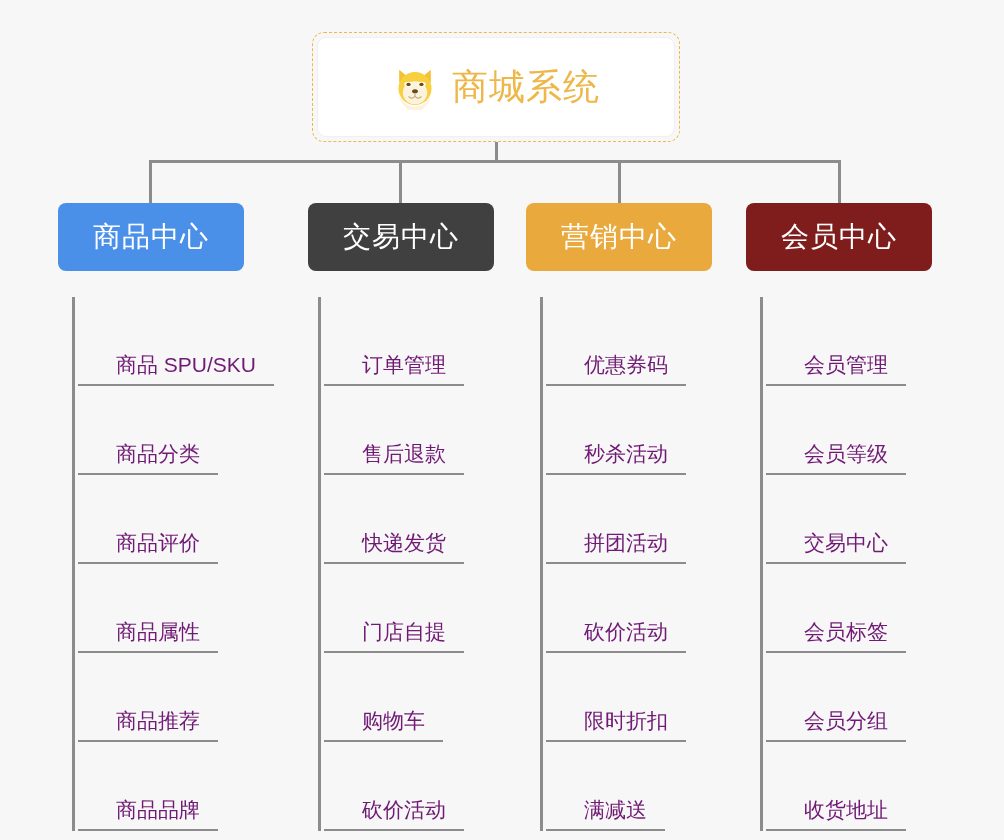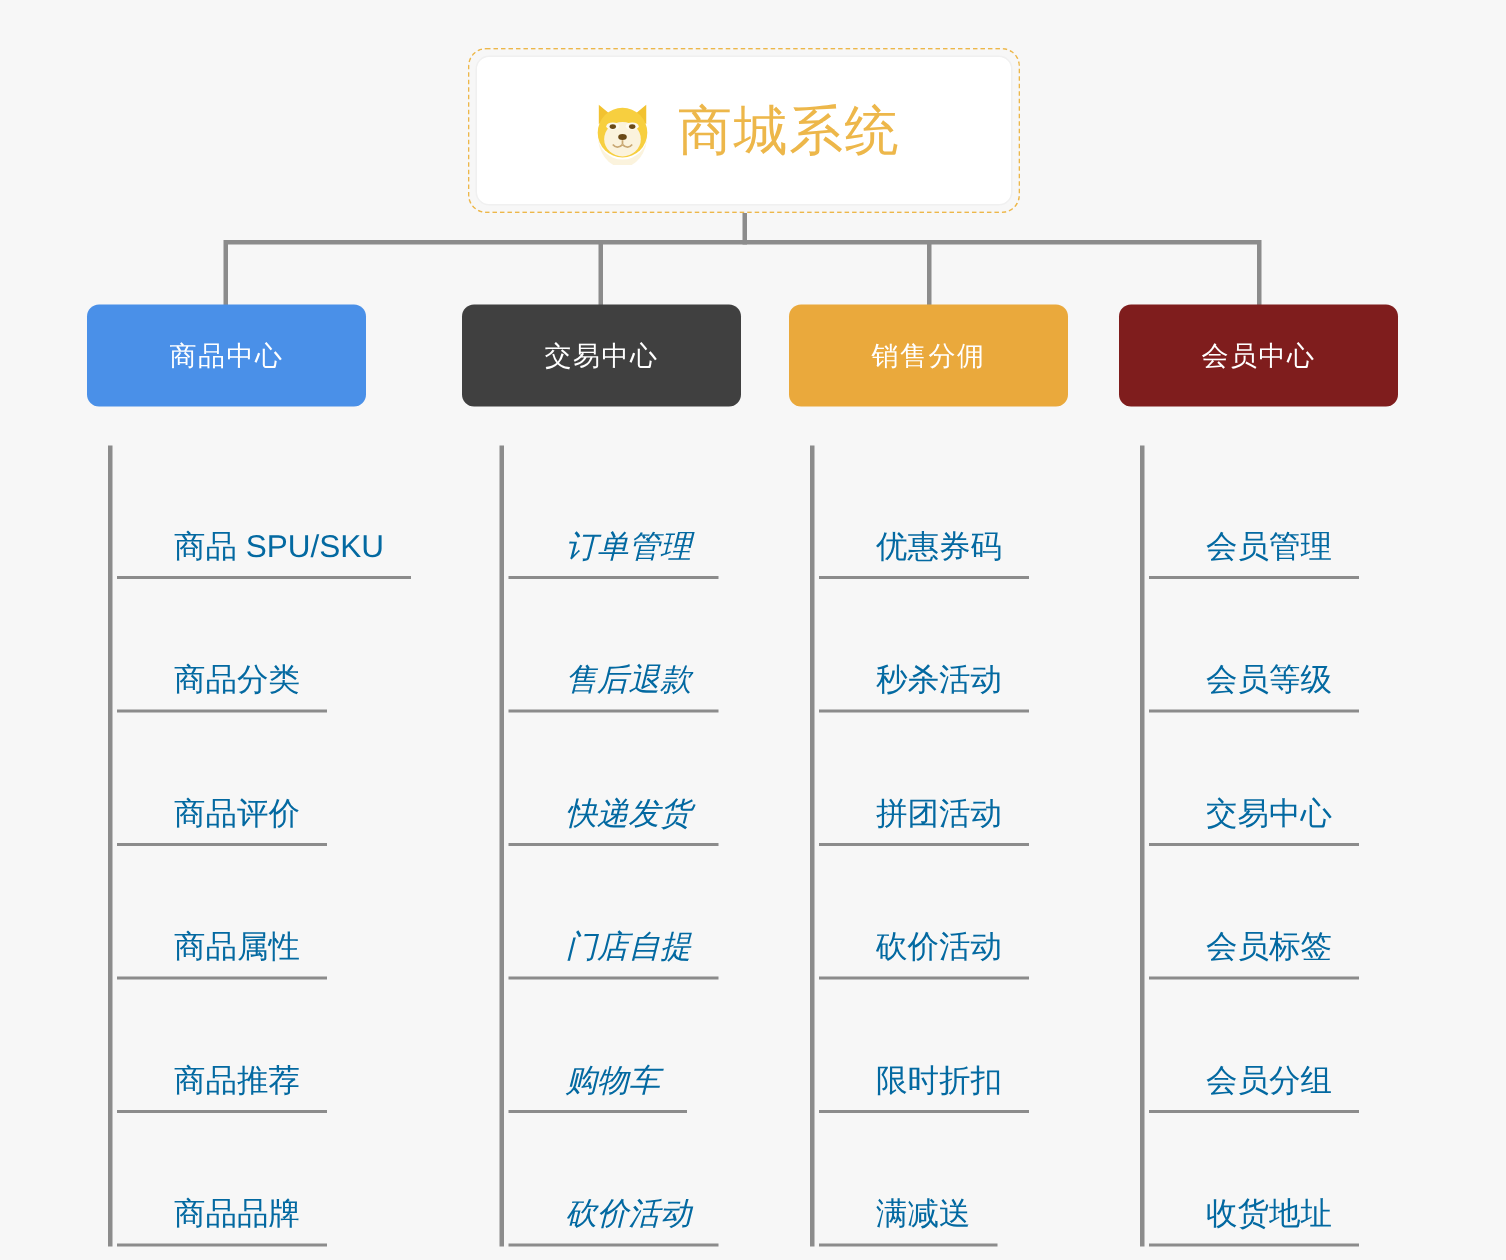--- a/index.html
+++ b/index.html
@@ -70,41 +70,41 @@
     position: absolute;
     top: 203px;
   }
   .cat-box {
     height: 68px;
     border-radius: 8px;
     display: flex;
     align-items: center;
     justify-content: center;
     color: #ffffff;
-    font-size: 18px;
+    font-size: 28px;
     letter-spacing: 1px;
     box-sizing: border-box;
   }
 
   .items {
     position: relative;
     margin-top: 26px;
     padding-left: 3px;
     border-left: 3px solid #8c8c8c;
   }
   .item {
     position: relative;
     height: 89px;
     display: flex;
     align-items: flex-end;
   }
   .item-label {
     display: inline-block;
     font-size: 21px;
-    color: #0369a1;
+    color: #701a75;
     line-height: 1;
     padding: 0 18px 9px 38px;
     border-bottom: 2px solid #8c8c8c;
     white-space: nowrap;
   }
 </style>
 </head>
 <body style="background: rgb(247, 247, 247);">
 
 <div id="diagram">
@@ -162,21 +162,21 @@
       <div class="item">
         <span class="item-label">商品品牌</span>
       </div>
     </div>
   </div>
 
   <div class="col" style="left:308px; width:186px;">
     <div class="cat-box" style="background:#404040;">
       <span>交易中心</span>
     </div>
-    <div class="items" style="margin-left:25px;font-style:italic;">
+    <div class="items" style="margin-left:10px;">
       <div class="item">
         <span class="item-label">订单管理</span>
       </div>
       <div class="item">
         <span class="item-label">售后退款</span>
       </div>
       <div class="item">
         <span class="item-label">快递发货</span>
       </div>
       <div class="item">
@@ -186,21 +186,21 @@
         <span class="item-label">购物车</span>
       </div>
       <div class="item">
         <span class="item-label">砍价活动</span>
       </div>
     </div>
   </div>
 
   <div class="col" style="left:526px; width:186px;">
     <div class="cat-box" style="background:#eaa93c;">
-      <span>销售分佣</span>
+      <span>营销中心</span>
     </div>
     <div class="items" style="margin-left:14px;">
       <div class="item">
         <span class="item-label">优惠券码</span>
       </div>
       <div class="item">
         <span class="item-label">秒杀活动</span>
       </div>
       <div class="item">
         <span class="item-label">拼团活动</span>

